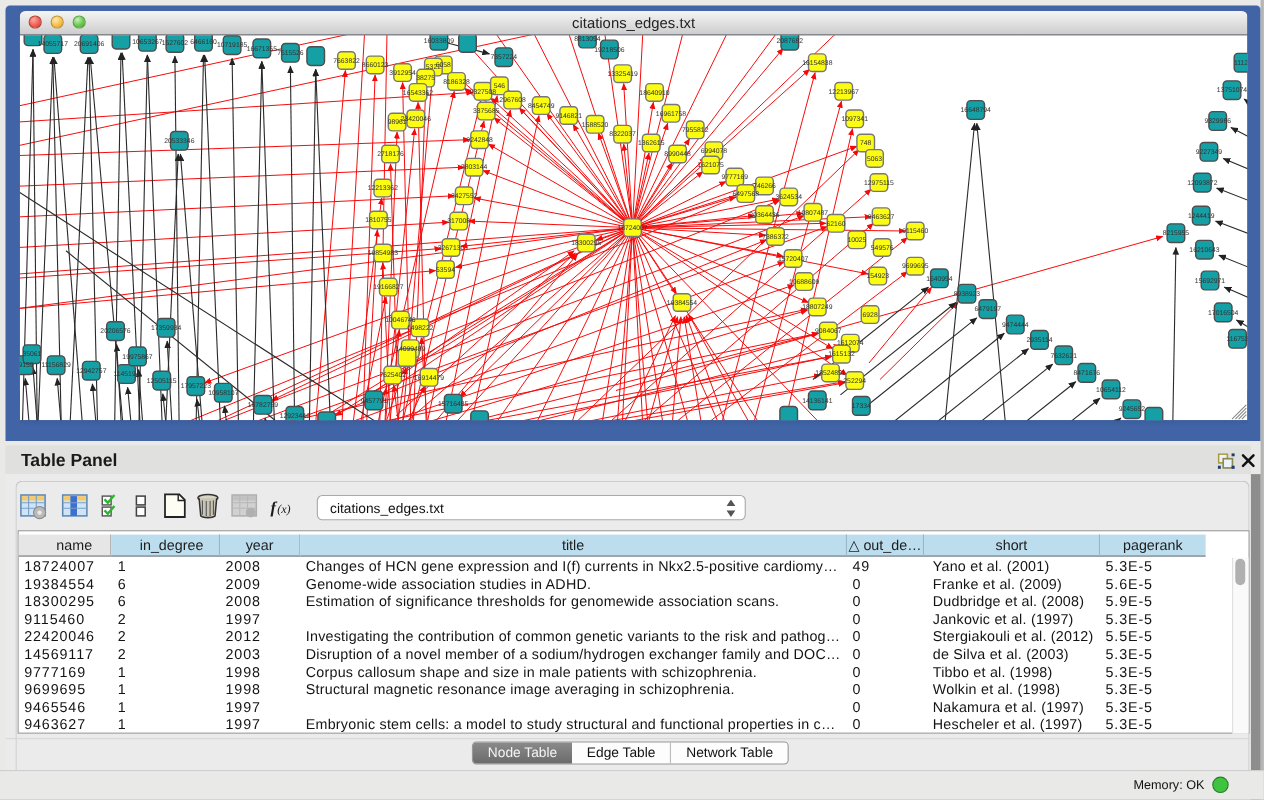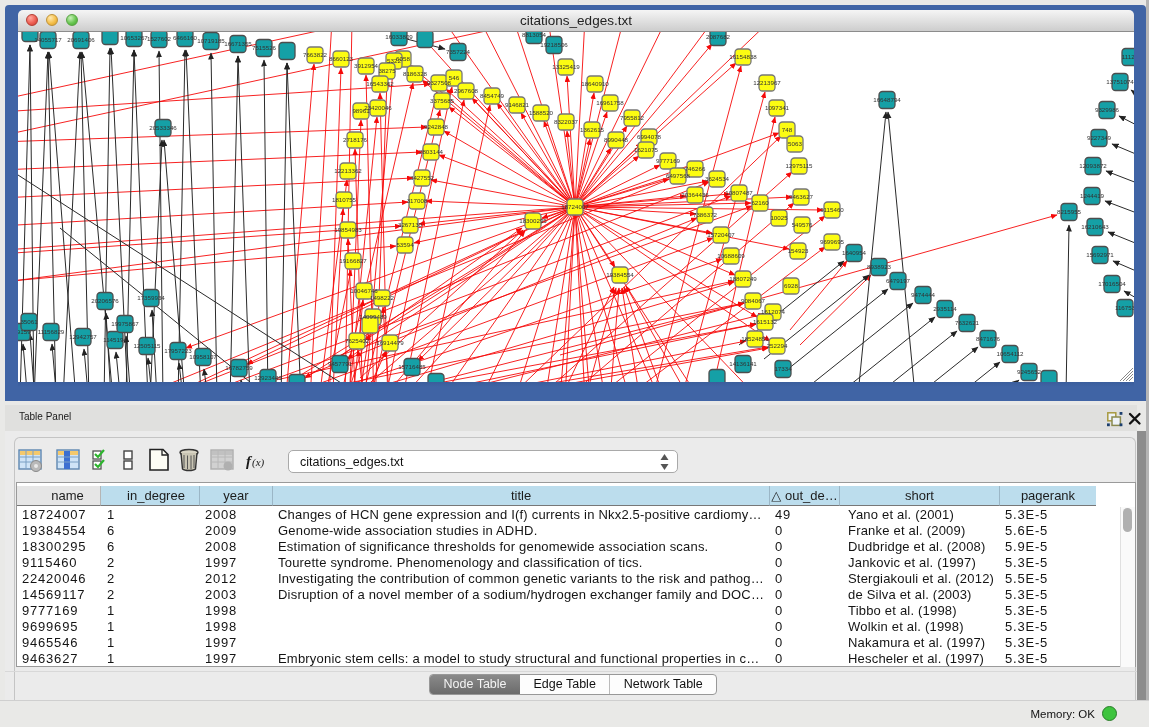--- a/index.html
+++ b/index.html
@@ -12,21 +12,21 @@
 #titlebar { left:18px; top:10px; width:1116px; height:22px;
   background:linear-gradient(#f5f5f5, #cdcdcd); border-bottom:1px solid #8c8c8c;
   border-radius:5px 5px 0 0; }
 #titlebar .title { position:absolute; width:100%; text-align:center; top:3px; font-size:13.5px; color:#222; }
 .tl { position:absolute; top:4px; width:12px; height:12px; border-radius:50%; }
 
 #rstrip { left:1146px; top:0; width:3px; height:727px; background:#b5b5b5; }
 #rstrip2 { left:1137px; top:431px; width:9px; height:296px; background:#8d8d8d; }
 
 #tp-bar { left:5px; top:405px; width:1132px; height:26px; background:#e0e0de; }
-#tp-bar .lbl { position:absolute; left:14px; top:6px; font-size:10px; color:#1a1a1a; }
+#tp-bar .lbl { position:absolute; left:14px; top:6px; font-size:16px; color:#1a1a1a;font-weight:bold; }
 #panelbg { left:5px; top:431px; width:1132px; height:269px; background:#ebebeb; }
 #toolpanel { left:14px; top:437px; width:1122px; height:263px; border:1px solid #c4c4c4; border-radius:6px 6px 0 0; background:#ebebeb; border-bottom:none; }
 #combo { left:288px; top:450px; width:390px; height:23px; background:#ffffff; border:1px solid #a9a9a9; border-radius:5px; }
 #combo span { position:absolute; left:11px; top:4px; font-size:12.5px; color:#111; }
 #table { left:16px; top:482px; width:1120px; height:185px; background:#fff; border:1px solid #9a9a9a; }
 .hcell { position:absolute; top:486px; height:20px; background:#bcdded; border-right:1px solid #9bb6c6;
   font-size:13px; color:#1c1c1c; text-align:center; line-height:20px; border-bottom:1px solid #777; }
 .trow { position:absolute; left:0; width:1120px; height:16px; font-size:13px; color:#141414; }
 .trow span { position:absolute; top:0; white-space:nowrap; letter-spacing:0.2px; }
 .trow .num { letter-spacing:0.8px; }
@@ -659,21 +659,20 @@
 <span class="num" style="left:205px">2008</span>
     <span style="left:278px;width:488px" class="ell">Estimation of significance thresholds for genomewide association scans.</span>
 <span class="num" style="left:775px">0</span>
     <span style="left:848px">Dudbridge et al. (2008)</span>
 <span class="num" style="left:1005px">5.9E-5</span>
   </div>
 <div class="trow" style="top:555px">
 <span class="num" style="left:22px">9115460</span>
     <span class="num" style="left:107px">2</span>
 <span class="num" style="left:205px">1997</span>
-    <span style="left:278px;width:488px" class="ell">Tourette syndrome. Phenomenology and classification of tics.</span>
 <span class="num" style="left:775px">0</span>
     <span style="left:848px">Jankovic et al. (1997)</span>
 <span class="num" style="left:1005px">5.3E-5</span>
   </div>
 <div class="trow" style="top:571px">
 <span class="num" style="left:22px">22420046</span>
     <span class="num" style="left:107px">2</span>
 <span class="num" style="left:205px">2012</span>
     <span style="left:278px;width:488px" class="ell">Investigating the contribution of common genetic variants to the risk and pathogen…</span>
 <span class="num" style="left:775px">0</span>
@@ -686,28 +685,30 @@
 <span class="num" style="left:205px">2003</span>
     <span style="left:278px;width:488px" class="ell">Disruption of a novel member of a sodium/hydrogen exchanger family and DOCK…</span>
 <span class="num" style="left:775px">0</span>
     <span style="left:848px">de Silva et al. (2003)</span>
 <span class="num" style="left:1005px">5.3E-5</span>
   </div>
 <div class="trow" style="top:603px">
 <span class="num" style="left:22px">9777169</span>
     <span class="num" style="left:107px">1</span>
 <span class="num" style="left:205px">1998</span>
+    <span style="left:278px;width:488px" class="ell">Corpus callosum shape and size in male patients with schizophrenia.</span>
 <span class="num" style="left:775px">0</span>
     <span style="left:848px">Tibbo et al. (1998)</span>
 <span class="num" style="left:1005px">5.3E-5</span>
   </div>
 <div class="trow" style="top:619px">
 <span class="num" style="left:22px">9699695</span>
     <span class="num" style="left:107px">1</span>
 <span class="num" style="left:205px">1998</span>
+    <span style="left:278px;width:488px" class="ell">Structural magnetic resonance image averaging in schizophrenia.</span>
 <span class="num" style="left:775px">0</span>
     <span style="left:848px">Wolkin et al. (1998)</span>
 <span class="num" style="left:1005px">5.3E-5</span>
   </div>
 <div class="trow" style="top:635px">
 <span class="num" style="left:22px">9465546</span>
     <span class="num" style="left:107px">1</span>
 <span class="num" style="left:205px">1997</span>
 <span class="num" style="left:775px">0</span>
     <span style="left:848px">Nakamura et al. (1997)</span>

